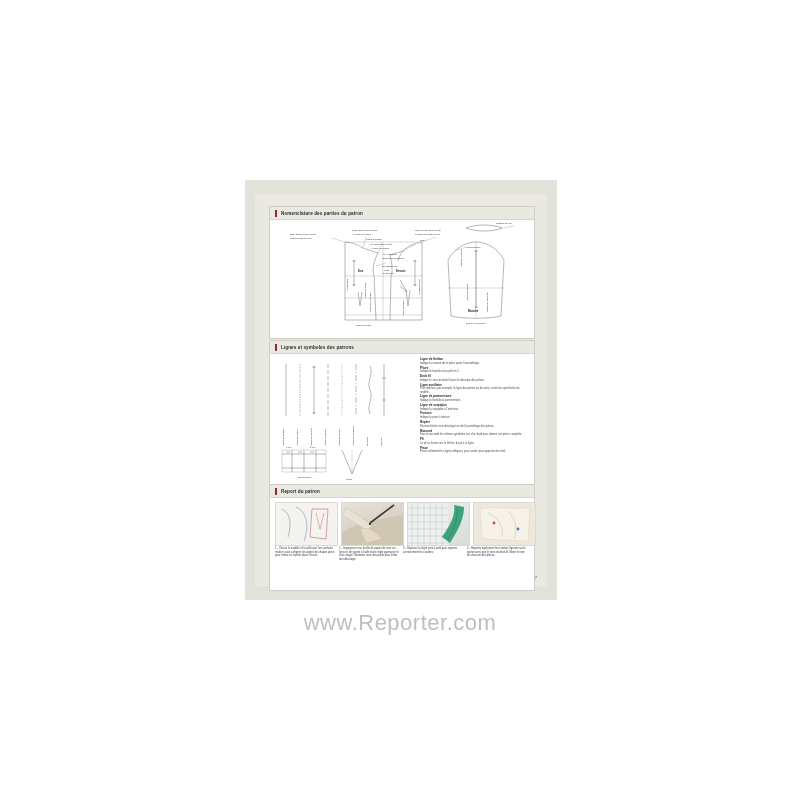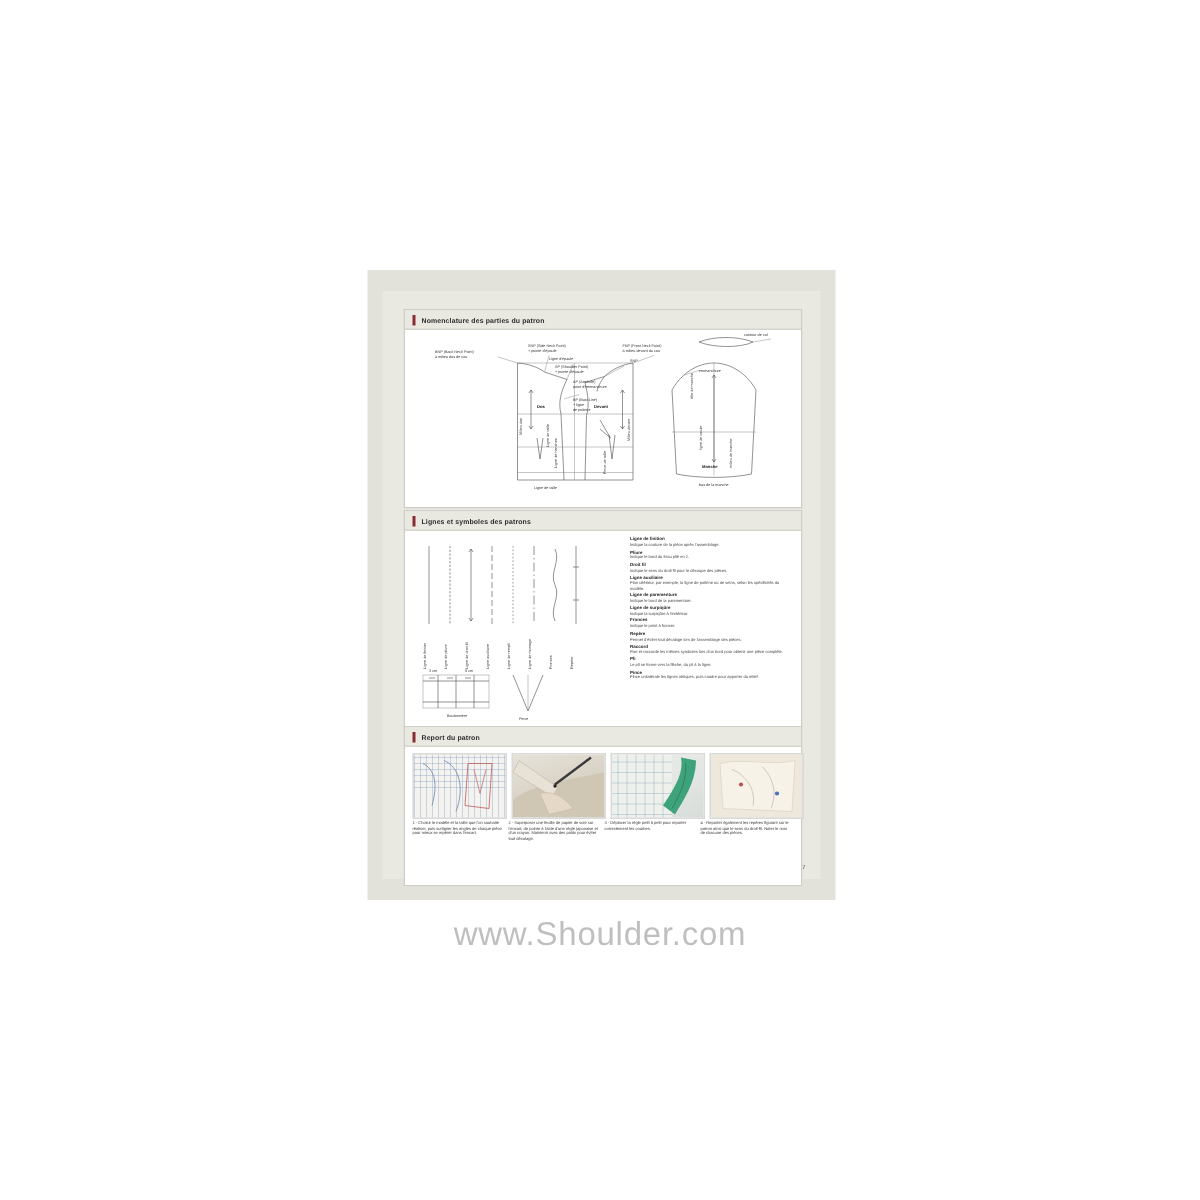--- a/index.html
+++ b/index.html
@@ -456,13 +456,13 @@
           <div class="caption">3 - Déplacer la règle petit à petit pour reporter correctement les courbes.</div>
           <div class="caption">4 - Reporter également les repères figurant sur le patron ainsi que le sens du droit-fil. Noter le nom de chacune des pièces.</div>
         </div>
       </div>
     </div>
 
     <div id="page-number">7</div>
   </div>
 </div>
 
-<div id="watermark">www.Shoulder.com</div>
+<div id="watermark">www.Reporter.com</div>
 
 </body></html>

